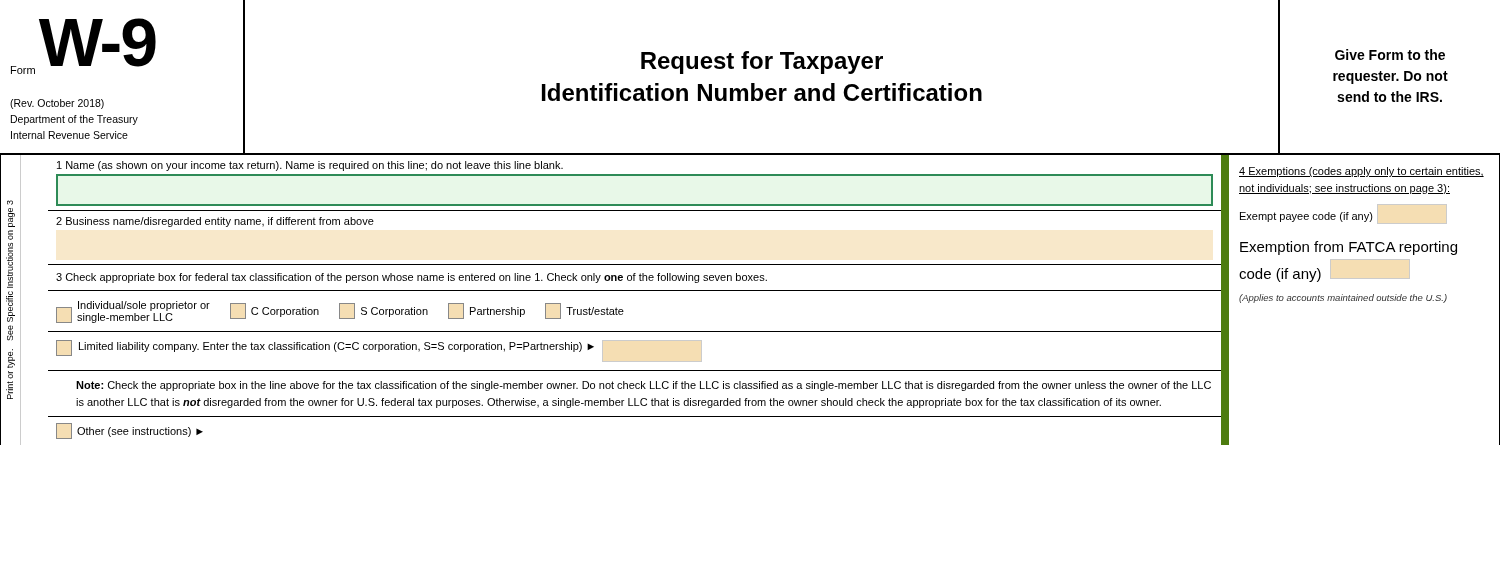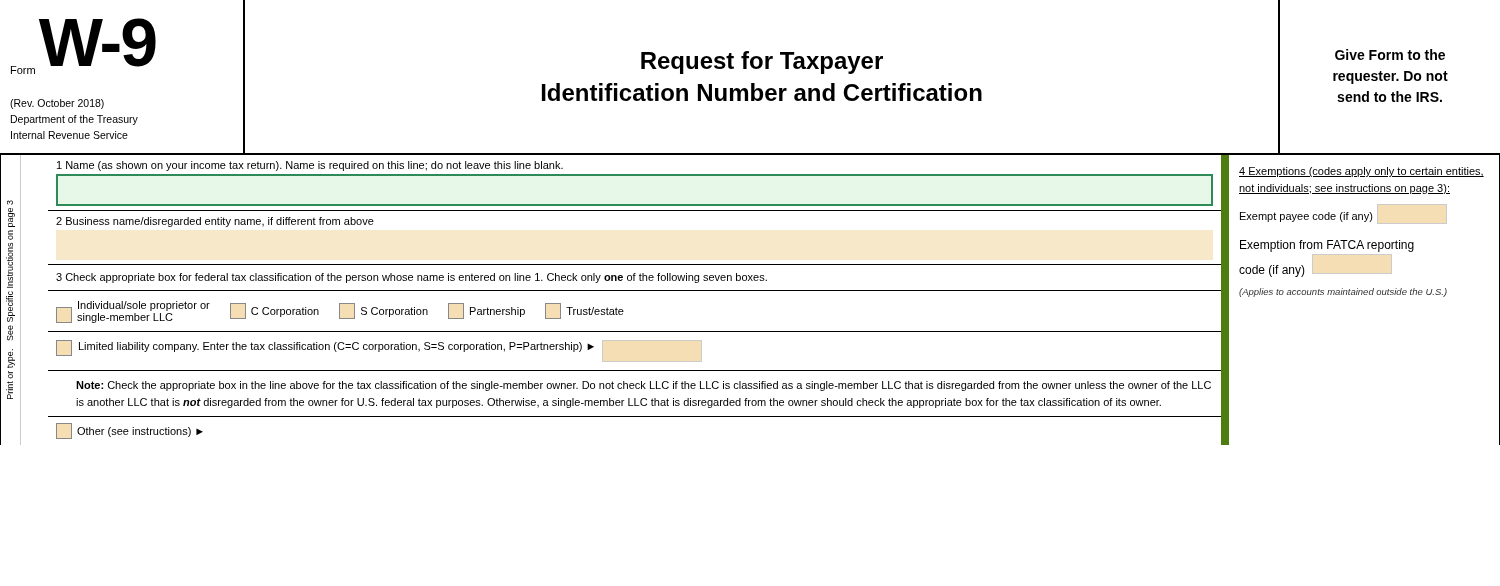--- a/index.html
+++ b/index.html
@@ -256,21 +256,21 @@
 
     .exempt-input {
       width: 70px;
       height: 20px;
       background: #f5deb3;
       border: 1px solid #ccc;
       display: inline-block;
     }
 
     .fatca-label {
-      font-size: 12px;
+      font-size: 15px;
       margin-bottom: 0;
       line-height: 1.5;
     }
 
     .fatca-input {
       width: 80px;
       height: 20px;
       background: #f5deb3;
       border: 1px solid #ccc;
       display: inline-block;

